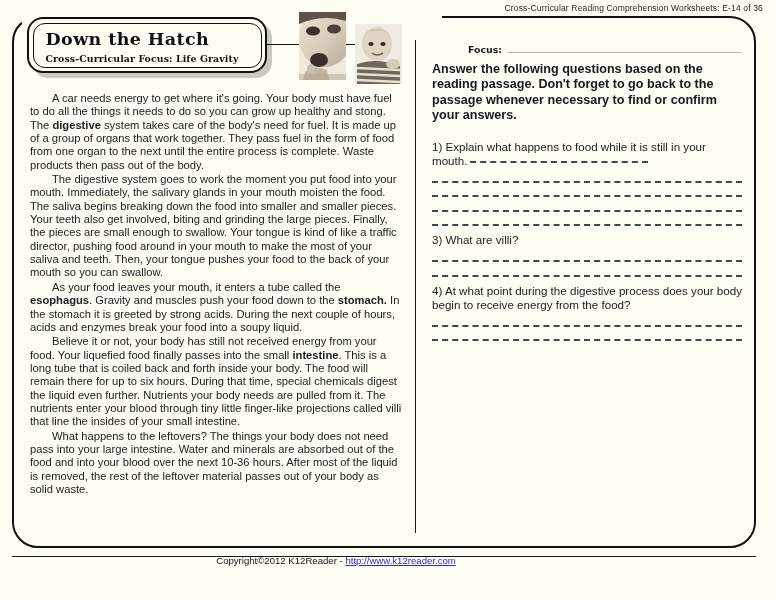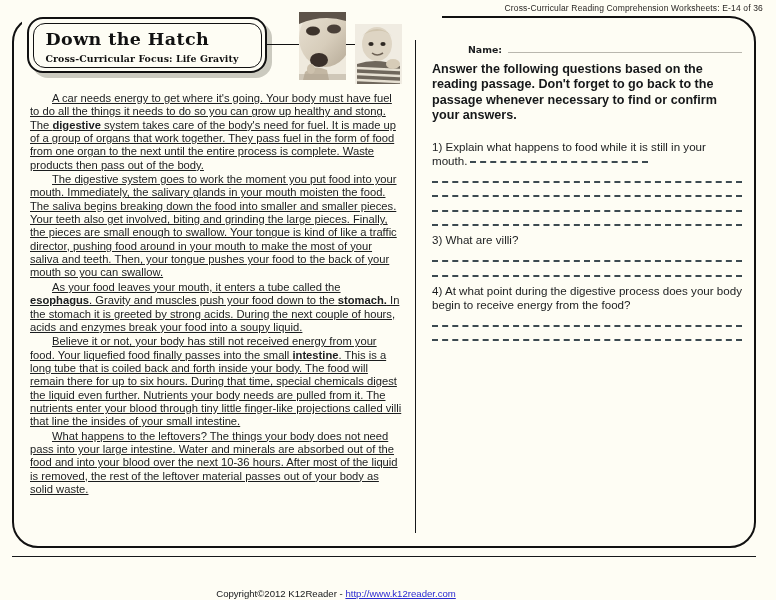--- a/index.html
+++ b/index.html
@@ -150,21 +150,20 @@
   }
 
   
   .passage p {
     margin: 0 1px 1px 0;
     font-size: 11.2px;
     line-height: 13.35px;
     color: #1b1d1f;
     text-indent: 22px;
     text-align: left;
-    text-decoration: underline;
   }
   .passage p b { font-weight: bold; }
 
   
   .name-row {
     display: flex;
     align-items: flex-end;
     margin: 0 0 7px 36px;
   }
   .name-label {
@@ -228,21 +227,21 @@
     position: absolute;
     left: 12px;
     top: 556px;
     width: 744px;
     height: 0;
     border-top: 1.6px solid #16181a;
   }
   .footer {
     position: absolute;
     left: 0;
-    top: 588px;
+    top: 555px;
     width: 672px;
     text-align: center;
     font-size: 9.6px;
     color: #16181a;
   }
   .footer a {
     color: #2a2ad0;
     text-decoration: underline;
   }
 </style>
@@ -311,21 +310,21 @@
         <p><span>Believe it or not, your body has still not received energy from your food. Your liquefied food finally passes into the small </span><b>intestine</b><span>. This is a long tube that is coiled back and forth inside your body. The food will remain there for up to six hours. During that time, special chemicals digest the liquid even further. Nutrients your body needs are pulled from it. The nutrients enter your blood through tiny little finger-like projections called villi that line the insides of your small intestine.</span></p>
         <p><span>What happens to the leftovers? The things your body does not need pass into your large intestine. Water and minerals are absorbed out of the food and into your blood over the next 10-36 hours. After most of the liquid is removed, the rest of the leftover material passes out of your body as solid waste.</span></p>
       </div>
   </div>
 
   <div class="divider"></div>
 
   <div class="col-right">
 
     <div class="name-row">
-      <span class="name-label">Name:</span>
+      <span class="name-label">Focus:</span>
       <span class="name-rule"></span>
     </div>
 
     <div class="instructions">Answer the following questions based on the reading passage. Don't forget to go back to the passage whenever necessary to find or confirm your answers.</div>
 
     <div id="questions">
         <div class="q-block">
           <div class="question"><span>1)</span><span> Explain what happens to food while it is still in your mouth.</span><span class="inline-rule" style="width: 178px;"></span></div>
           <div class="rule dashed"></div>
           <div class="rule dashed"></div>

